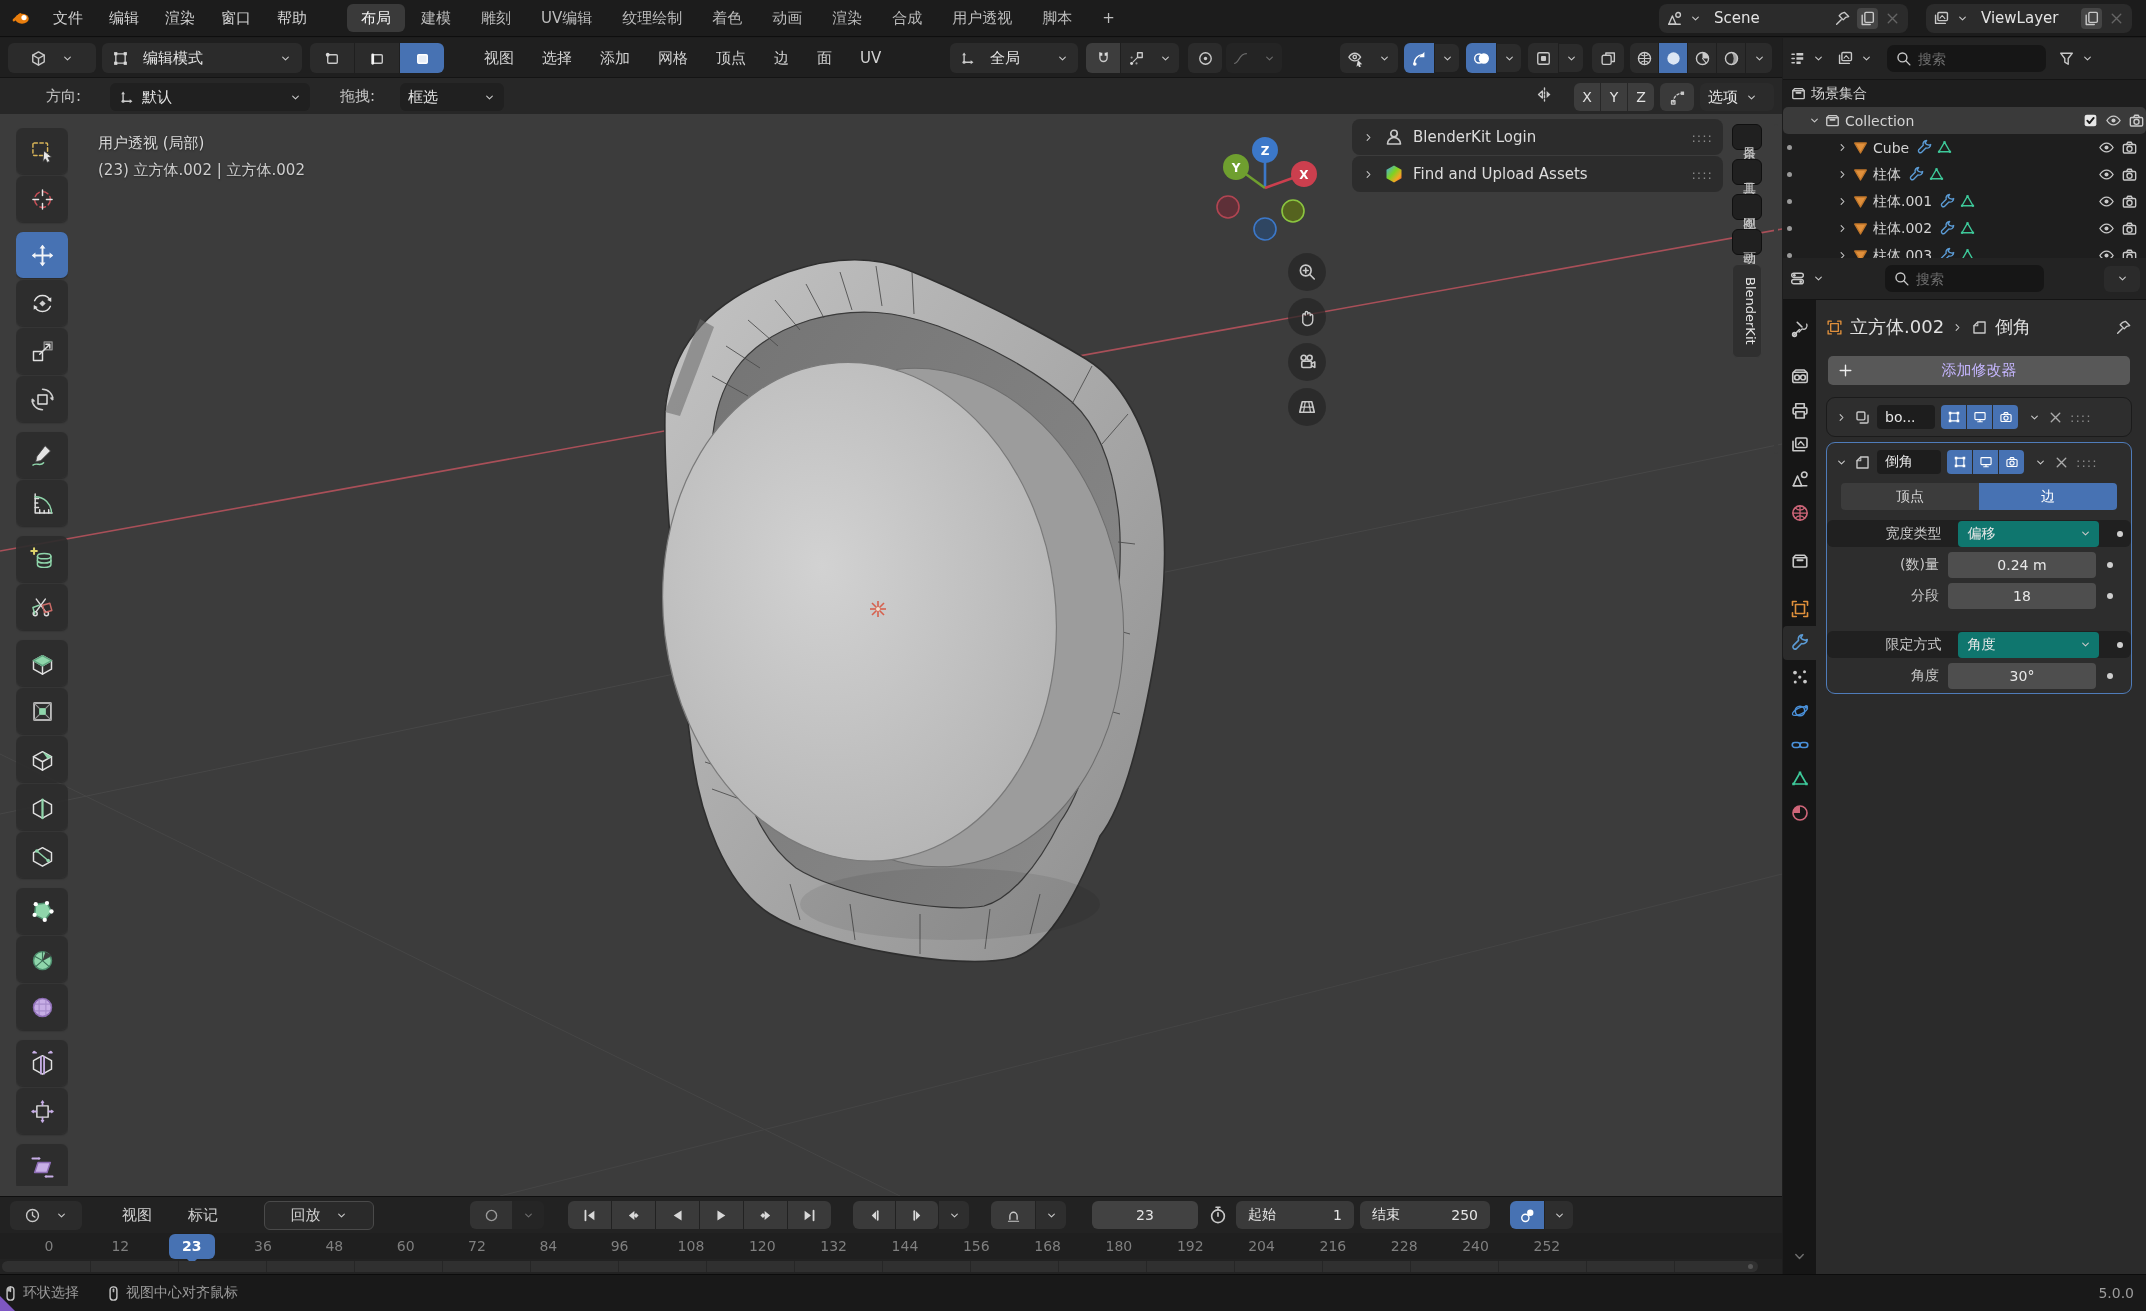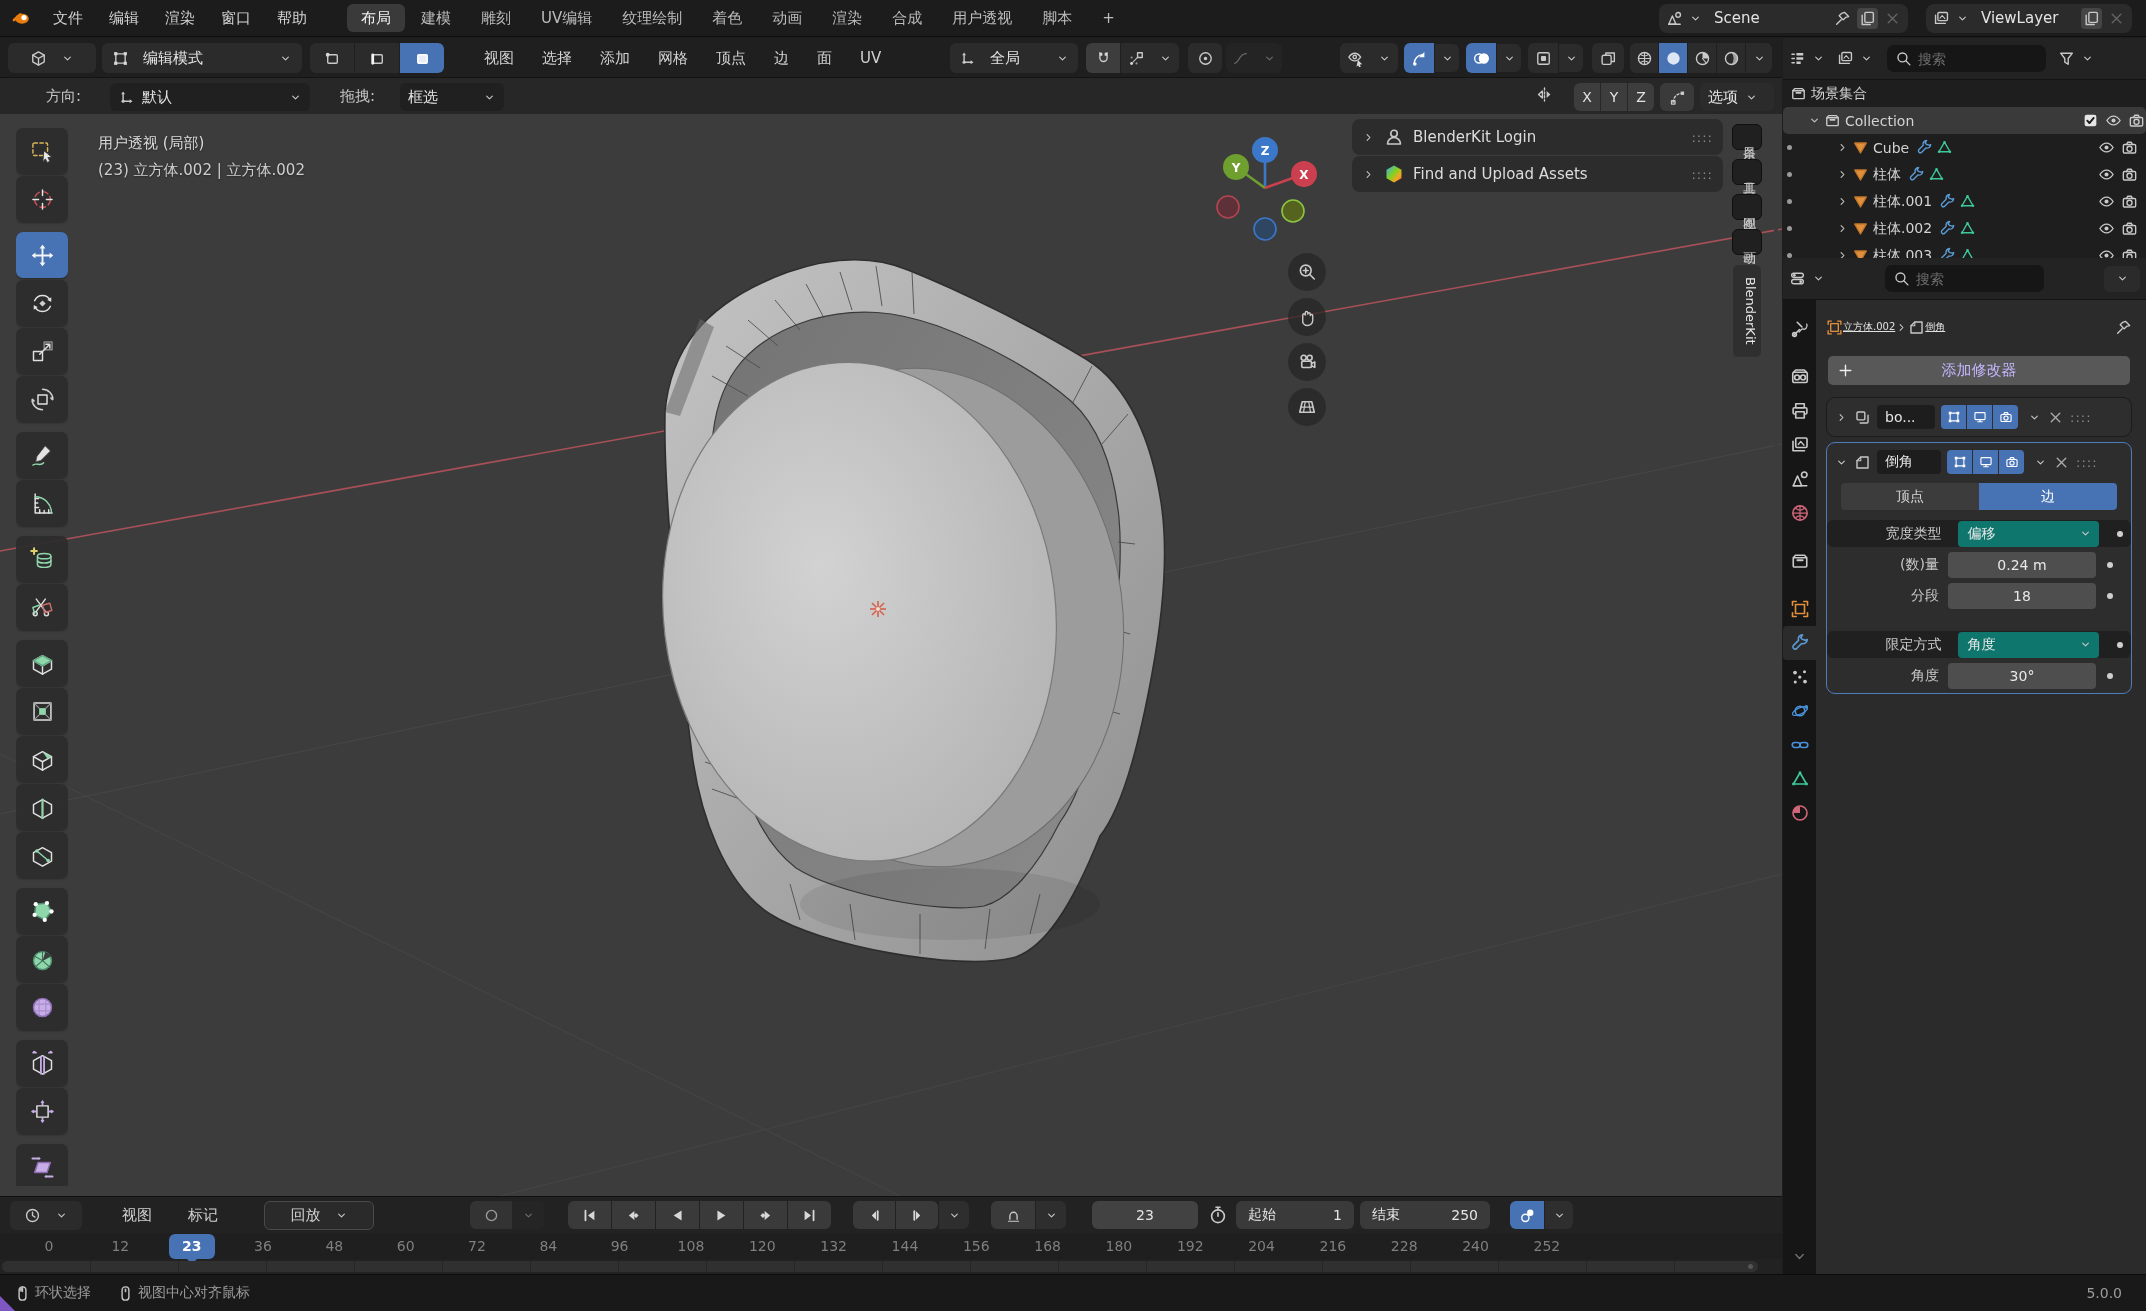--- a/index.html
+++ b/index.html
@@ -64,21 +64,21 @@
 .ol-dot{width:5px;height:5px;border-radius:50%;background:#9a9a9a;margin-left:4px;}
 .ol-label{margin:0 7px 0 4px;white-space:nowrap;}
 .icon-chip{background:#3a3a3a;border-radius:5px;padding:1px;}
 
 #properties{left:1783px;top:258px;width:363px;height:1016px;background:#2b2b2b;}
 #prop-tabs{position:absolute;left:0;top:42px;width:33px;height:974px;background:#161616;display:flex;flex-direction:column;align-items:center;padding-top:12px;}
 .ptab{width:33px;height:34px;display:flex;align-items:center;justify-content:center;}
 .ptab.active{background:#2b2b2b;border-radius:4px 0 0 4px;}
 .ptab.sep{margin-top:14px;}
 #prop-content{position:absolute;left:33px;top:42px;width:330px;height:974px;padding:12px 14px 0 10px;}
-.crumb{display:flex;align-items:center;color:#e0e0e0;font-size:10px;height:30px;text-decoration:underline;}
+.crumb{display:flex;align-items:center;gap:7px;color:#e0e0e0;font-size:18px;height:30px;}
 .bigbtn{height:29px;background:#585858;border-radius:5px;display:flex;align-items:center;justify-content:center;color:#c4b5fd;position:relative;margin:14px 2px 12px 2px;font-size:15px;}
 .bigbtn .ic{position:absolute;left:9px;}
 .modbox{background:#2e2e2e;border:1px solid #1b1b1b;border-radius:9px;margin-bottom:5px;}
 .modbox.open{border-color:#4f7cba;background:#2d2d2d;}
 .modhead{height:38px;display:flex;align-items:center;padding:0 8px;gap:6px;}
 .namefield{background:#1d1d1d;border-radius:4px;height:24px;display:flex;align-items:center;padding:0 8px;color:#e6e6e6;font-size:14px;}
 .ttoggle{width:25px;height:24px;background:#4772b3;display:flex;align-items:center;justify-content:center;}
 .ttoggle svg{width:14px;height:14px;}
 .ttoggle:first-child{border-radius:4px 0 0 4px;}
 .ttoggle:last-child{border-radius:0 4px 4px 0;}
@@ -101,21 +101,21 @@
 #ruler{position:absolute;left:0;top:36px;width:1782px;height:26px;background:#1f1f1f;display:flex;align-items:center;}
 #ruler-labels{display:flex;justify-content:space-between;width:1570px;padding-left:26px;color:#7f7f7f;font-size:14px;align-items:center;}
 .rlabel{width:46px;text-align:center;}
 .rlabel.current{background:#4772b3;color:#fff;font-weight:bold;border-radius:6px;height:25px;line-height:25px;position:relative;}
 .rlabel.current:after{content:"";position:absolute;left:50%;margin-left:-5px;bottom:-5px;border-left:5px solid transparent;border-right:5px solid transparent;border-top:5px solid #4772b3;}
 #tl-scroll{position:absolute;left:2px;top:64px;width:1756px;height:11px;background:#303030;border-radius:6px;}
 .tseg{position:absolute;top:0;width:1px;height:11px;background:#262626;}
 .tbtn{height:28px;background:#3a3a3a;display:flex;align-items:center;justify-content:center;}
 .tfield{height:28px;background:#3a3a3a;border-radius:6px;display:flex;align-items:center;justify-content:space-between;padding:0 12px;color:#e5e5e5;font-size:14px;}
 
-#statusbar{left:0;top:1274px;width:2146px;height:37px;background:#191919;border-top:1px solid #0c0c0c;display:flex;align-items:center;padding:0 14px;color:#9c9c9c;font-size:14px;}
+#statusbar{left:0;top:1274px;width:2146px;height:37px;background:#191919;border-top:1px solid #0c0c0c;display:flex;align-items:center;padding:0 2px;color:#9c9c9c;font-size:14px;}
 .hint{display:flex;align-items:center;gap:4px;margin-right:26px;}
 #corner{position:absolute;left:0;bottom:0;width:0;height:0;border-bottom:15px solid #7e57c2;border-right:15px solid transparent;}
 .chevbtn{width:24px;height:28px;background:#2b2b2b;display:flex;align-items:center;justify-content:center;border-radius:0 6px 6px 0;}
 </style>
 </head>
 <body>
 
 <div id="root">
 
   <header id="topbar">

